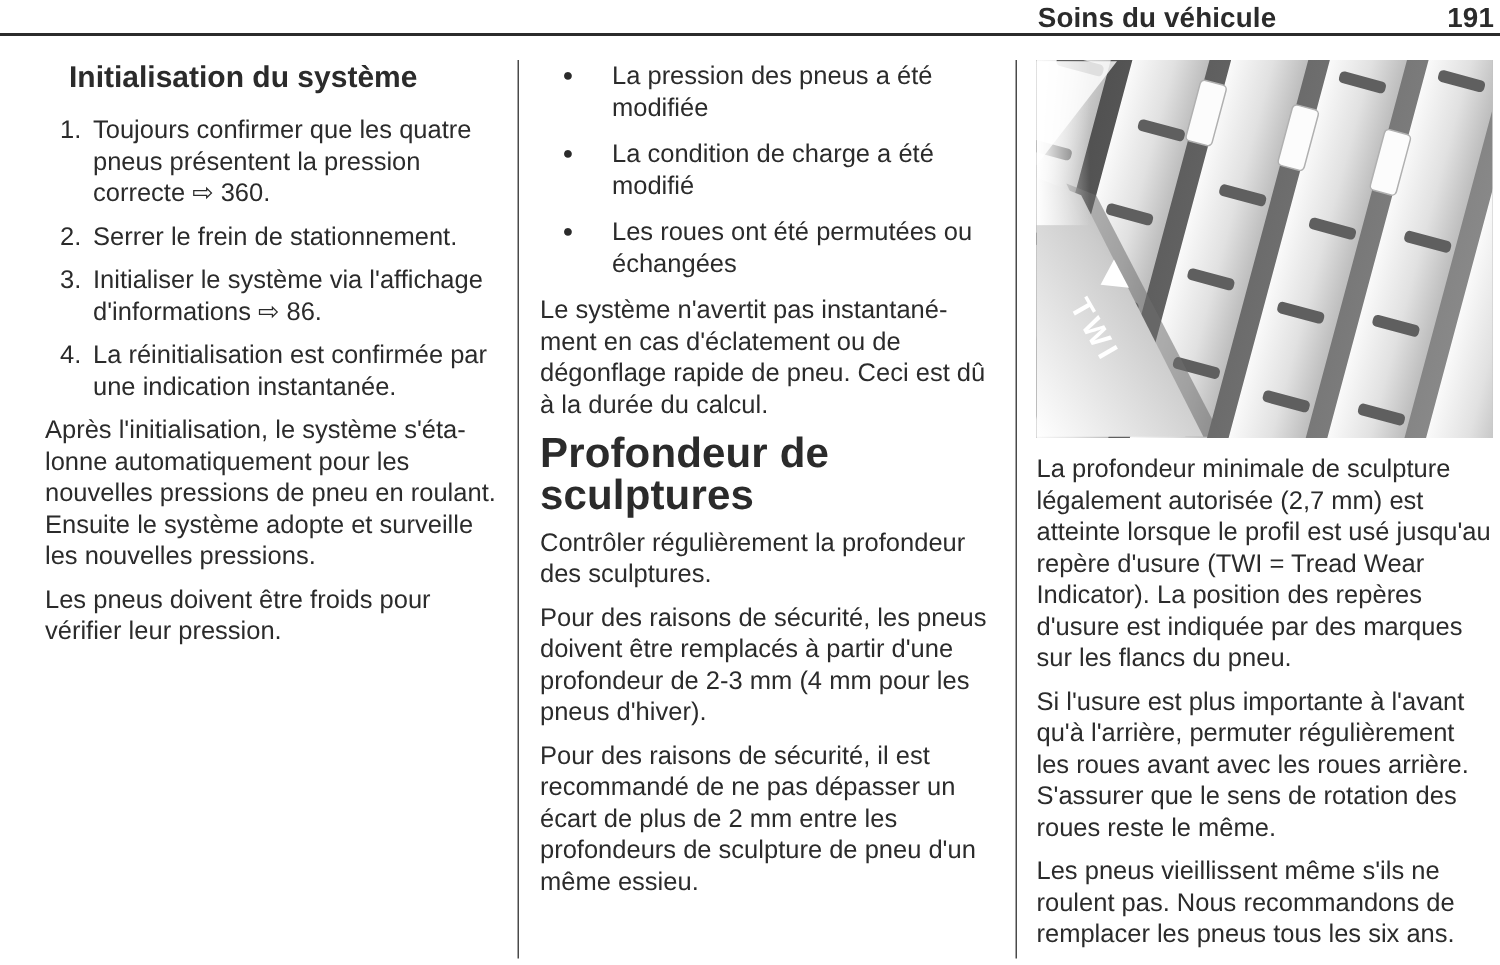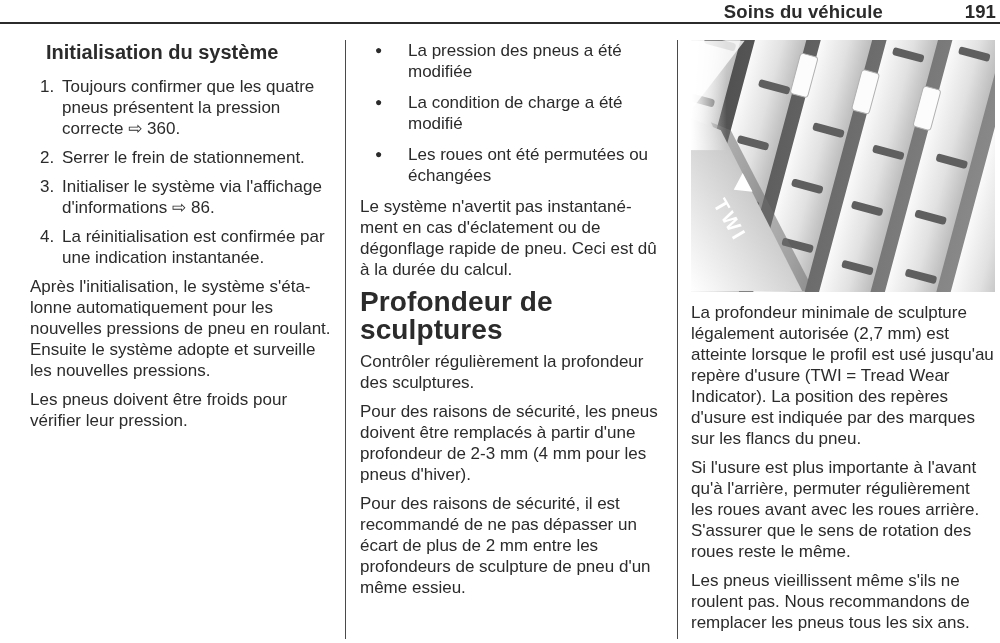--- a/index.html
+++ b/index.html
@@ -3,21 +3,21 @@
 <meta charset="utf-8">
 <style>
   html,body { margin:0; padding:0; background:#ffffff; }
   .page {
     position:relative; width:1000px; height:643px; background:#ffffff;
     font-family:"Liberation Sans", sans-serif; color:#2b2b2b; overflow:hidden;
   }
   
   .hdr {
     position:absolute; top:0; left:0; right:4px; padding-top:1px;
-    display:flex; justify-content:flex-end; align-items:baseline; column-gap:82px;
+    display:flex; justify-content:flex-end; align-items:baseline; column-gap:114px;
     font-size:18.5px; font-weight:bold; letter-spacing:0.1px;
   }
   .hdr-rule { position:absolute; left:0; top:22px; width:1000px; height:2px; background:#2b2b2b; }
   
   .vsep { position:absolute; top:40px; bottom:4px; width:1.3px; background:#4a4a4a; }
   #sep1 { left:345px; }
   #sep2 { left:677px; }
   
   .col { position:absolute; top:40px; font-size:17px; line-height:21px; }
   #col1 { left:30px;  width:303px; }

